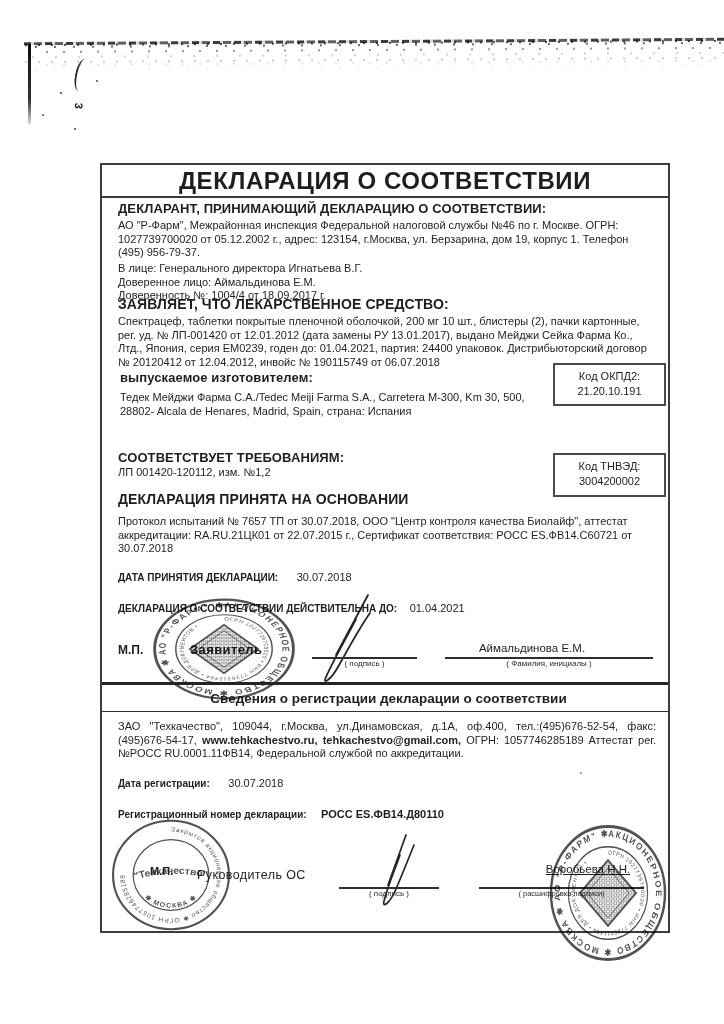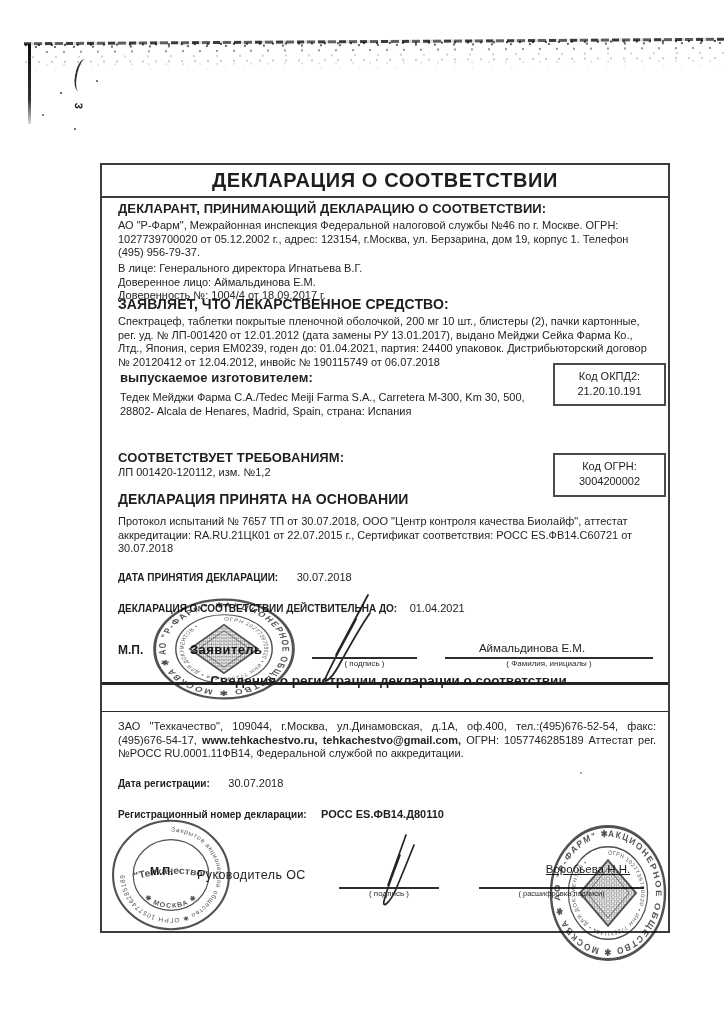--- a/index.html
+++ b/index.html
@@ -22,21 +22,21 @@
     background:linear-gradient(#0e0e0e,#333 70%,rgba(0,0,0,.15));}
   .mark-paren{position:absolute;left:75px;top:59px;width:15px;height:33px;border-left:2.5px solid #2b2b2b;
     border-radius:50%/60%;transform:rotate(12deg);}
   .mark-squiggle{position:absolute;left:76px;top:100px;font-size:11px;color:#222;transform:rotate(95deg);font-weight:bold;}
   .specks{position:absolute;left:60px;top:92px;width:2px;height:2px;background:#3a3a3a;border-radius:50%;
     box-shadow:14px 36px #444,-18px 22px #555,36px -12px #4a4a4a,160px 120px #777,520px 680px #888;}
   
   .frame{position:absolute;left:100px;top:163px;width:566px;height:766px;border:2px solid #3c3c3c;overflow:visible;}
   .abs{position:absolute;}
   .title-bar{left:0;right:0;top:0;height:31px;border-bottom:2px solid #3c3c3c;text-align:center;}
-  .title-bar span{font-size:20px;font-weight:bold;line-height:31px;letter-spacing:.6px;}
+  .title-bar span{font-size:24px;font-weight:bold;line-height:31px;letter-spacing:.6px;}
   .hsec{font-weight:bold;font-size:13px;letter-spacing:.1px;}
   .hsec.big{font-size:14px;}
   .body-txt{font-size:11px;line-height:1.24;margin-top:3px;color:#242424;}
   .codebox{border:2px solid #4a4a4a;text-align:center;font-size:11px;line-height:1.35;padding-top:4px;box-sizing:border-box;}
   .kv-label{font-weight:bold;font-size:10px;}
   .kv-value{font-size:11px;margin-left:14px;}
   .kv-value.b{font-weight:bold;}
   .divider-thick{left:0;right:0;border-top:3px solid #242424;height:0;}
   .divider-thin{left:0;right:0;border-top:1.5px solid #2e2e2e;height:0;}
   .reg-head{left:0;right:0;text-align:center;font-weight:bold;font-size:13.5px;}
@@ -85,21 +85,21 @@
     <div class="abs" style="left:18px;top:205px;width:430px;">
       <div class="hsec">выпускаемое изготовителем:</div>
       <div class="body-txt" style="margin-top:6px">Тедек Мейджи Фарма С.А./Tedec Meiji Farma S.A., Carretera M-300, Km 30, 500, 28802- Alcala de Henares, Madrid, Spain, страна: Испания</div>
     </div>
 
     <div class="abs codebox" style="left:451px;top:198px;width:113px;height:43px;">
       <div>Код ОКПД2:</div>
       <div>21.20.10.191</div>
     </div>
     <div class="abs codebox" style="left:451px;top:288px;width:113px;height:44px;">
-      <div>Код ОГРН:</div>
+      <div>Код ТНВЭД:</div>
       <div>3004200002</div>
     </div>
 
     <div class="abs" style="left:16px;top:285px;width:420px;">
       <div class="hsec">СООТВЕТСТВУЕТ ТРЕБОВАНИЯМ:</div>
       <div class="body-txt" style="margin-top:1px">ЛП 001420-120112, изм. №1,2</div>
     </div>
 
     <div class="abs" style="left:16px;top:326px;width:538px;">
       <div class="hsec big">ДЕКЛАРАЦИЯ ПРИНЯТА НА ОСНОВАНИИ</div>
@@ -147,21 +147,21 @@
       <path d="M62,2 L30,62 M50,26 C42,42 28,66 20,84 C16,92 24,88 32,74 C42,56 54,34 64,20" fill="none" stroke="#1a1a1a" stroke-width="1.8" stroke-linecap="round"></path>
     </svg>
 
     <div class="abs sig-line" style="left:210px;top:492px;width:105px;"></div>
     <div class="abs sig-cap" style="left:210px;top:494px;width:105px;">( подпись )</div>
     <div class="abs sig-name" style="left:345px;top:477px;width:170px;">Аймальдинова Е.М.</div>
     <div class="abs sig-line" style="left:343px;top:492px;width:208px;"></div>
     <div class="abs sig-cap" style="left:343px;top:494px;width:208px;">( Фамилия, инициалы )</div>
 
     <div class="abs divider-thick" style="top:517px;"></div>
-    <div class="abs reg-head" style="top:508px;padding-left:7px;">Сведения о регистрации декларации о соответствии</div>
+    <div class="abs reg-head" style="top:526px;padding-left:7px;">Сведения о регистрации декларации о соответствии</div>
     <div class="abs divider-thin" style="top:546px;"></div>
 
     <div class="abs body-txt just" style="left:16px;top:552px;width:538px;">
       <span>ЗАО "Техкачество", 109044, г.Москва, ул.Динамовская, д.1А, оф.400, тел.:(495)676-52-54, факс: (495)676-54-17, </span><b>www.tehkachestvo.ru, </b><b>tehkachestvo@gmail.com, </b><span>ОГРН: 1057746285189 Аттестат рег. №РОСС RU.0001.11ФВ14, Федеральной службой по аккредитации.</span>
     </div>
 
     <div class="abs" style="left:16px;top:608px;">
       <span class="kv-label">Дата регистрации:</span>
       <span class="kv-value">30.07.2018</span>
     </div>

